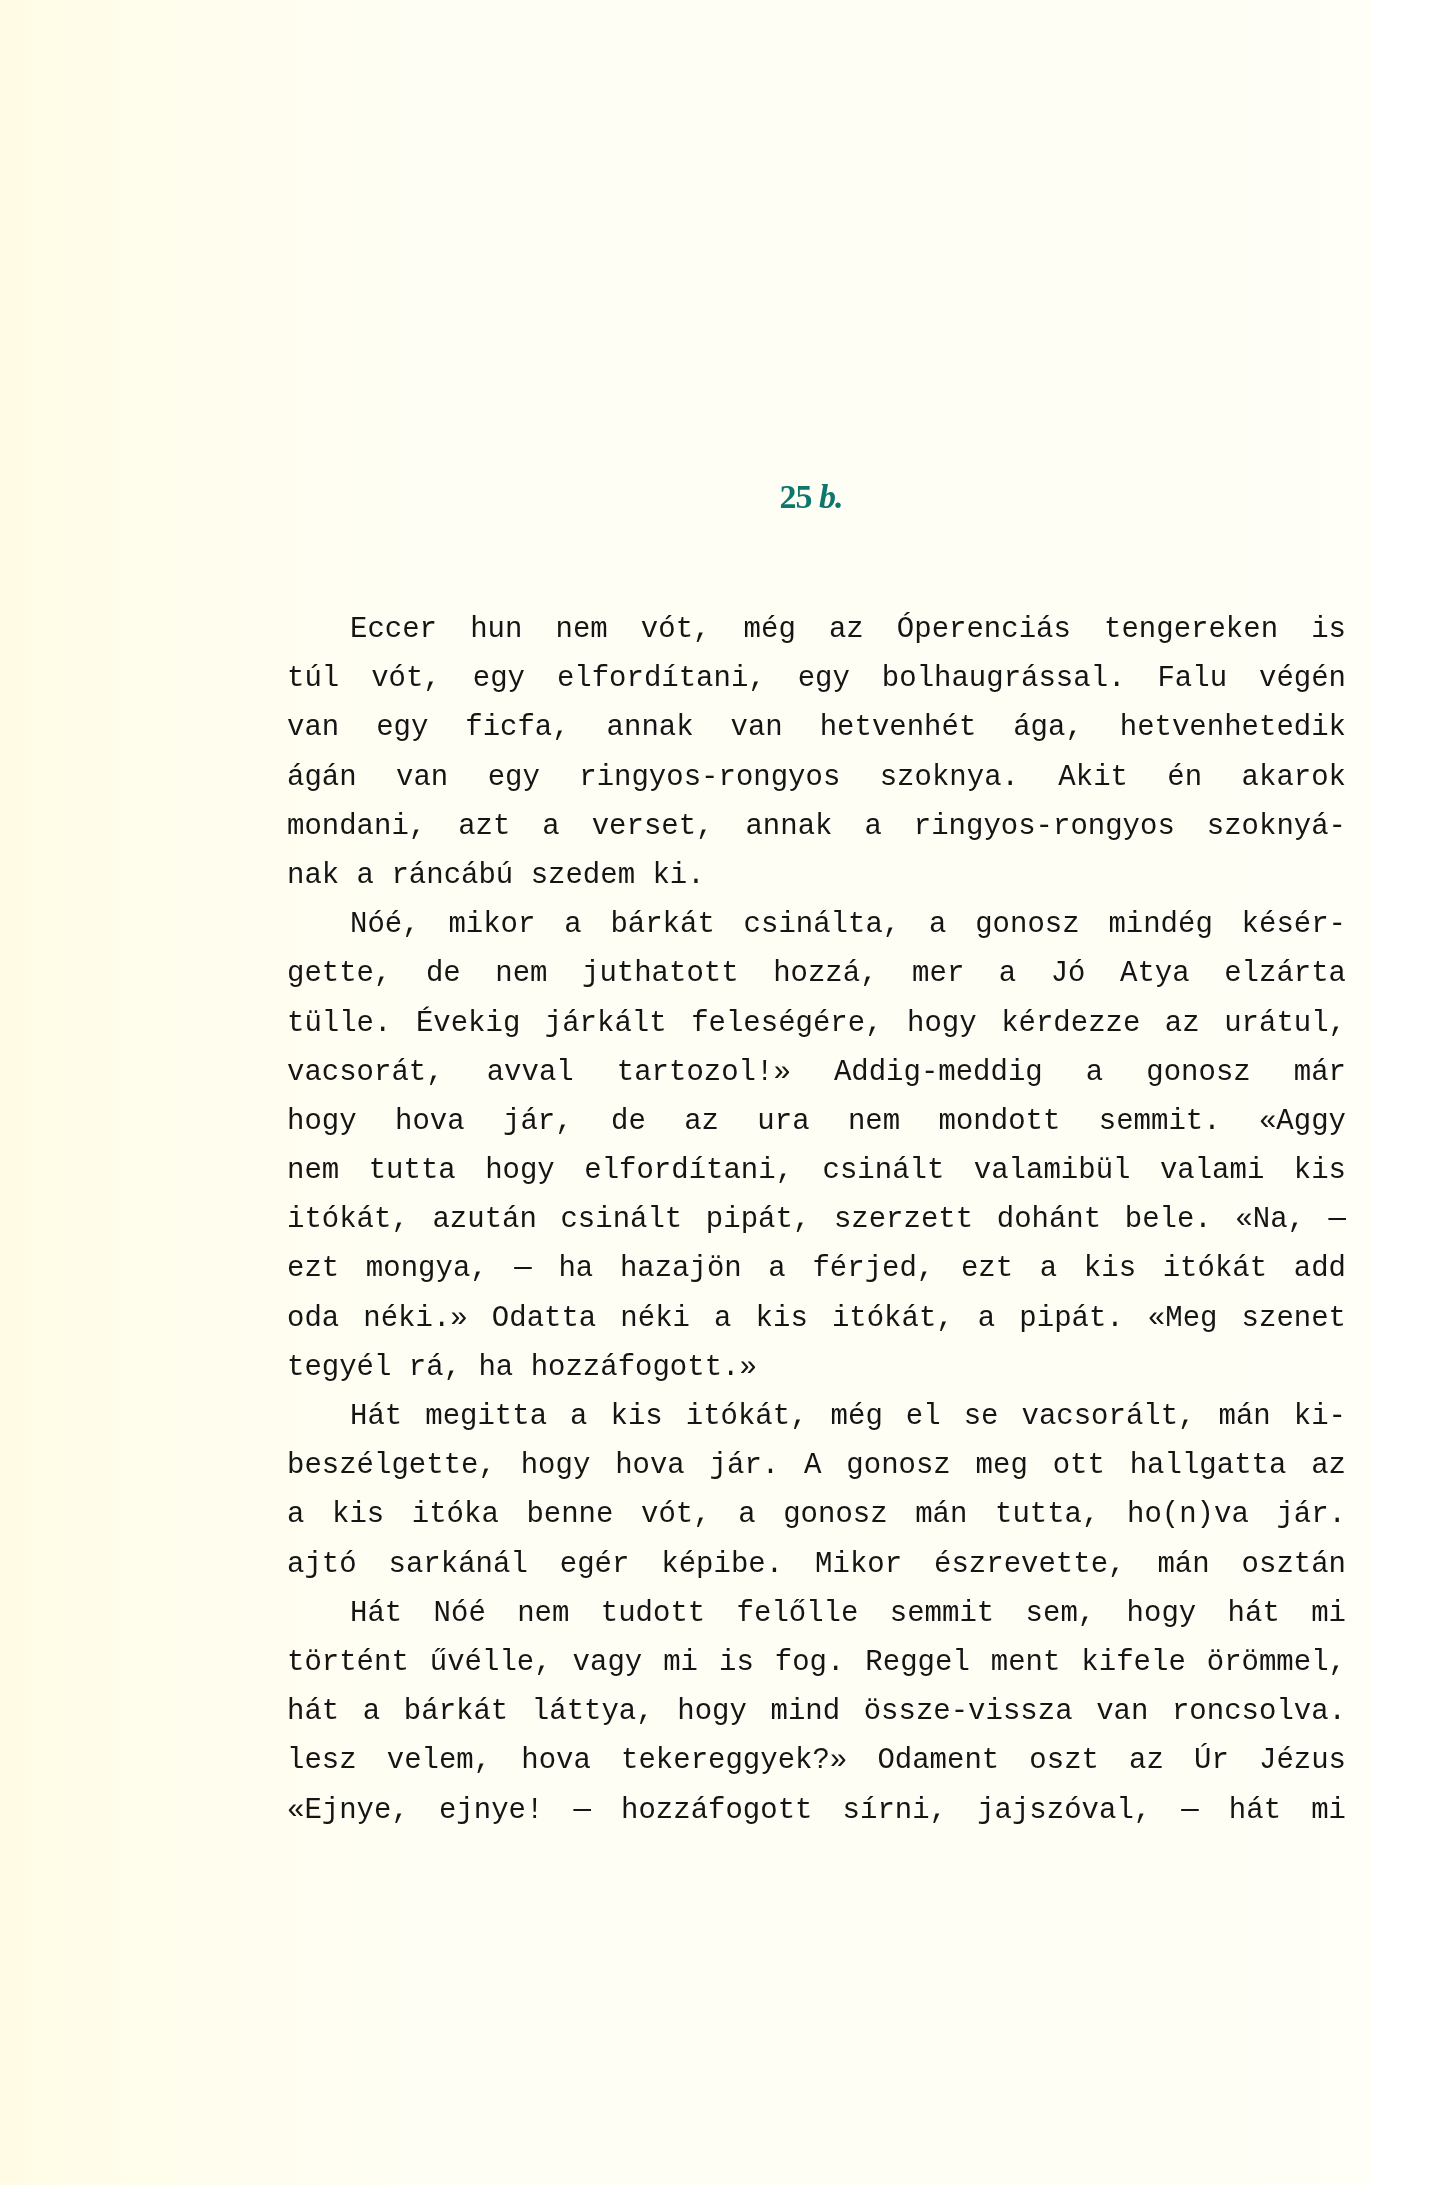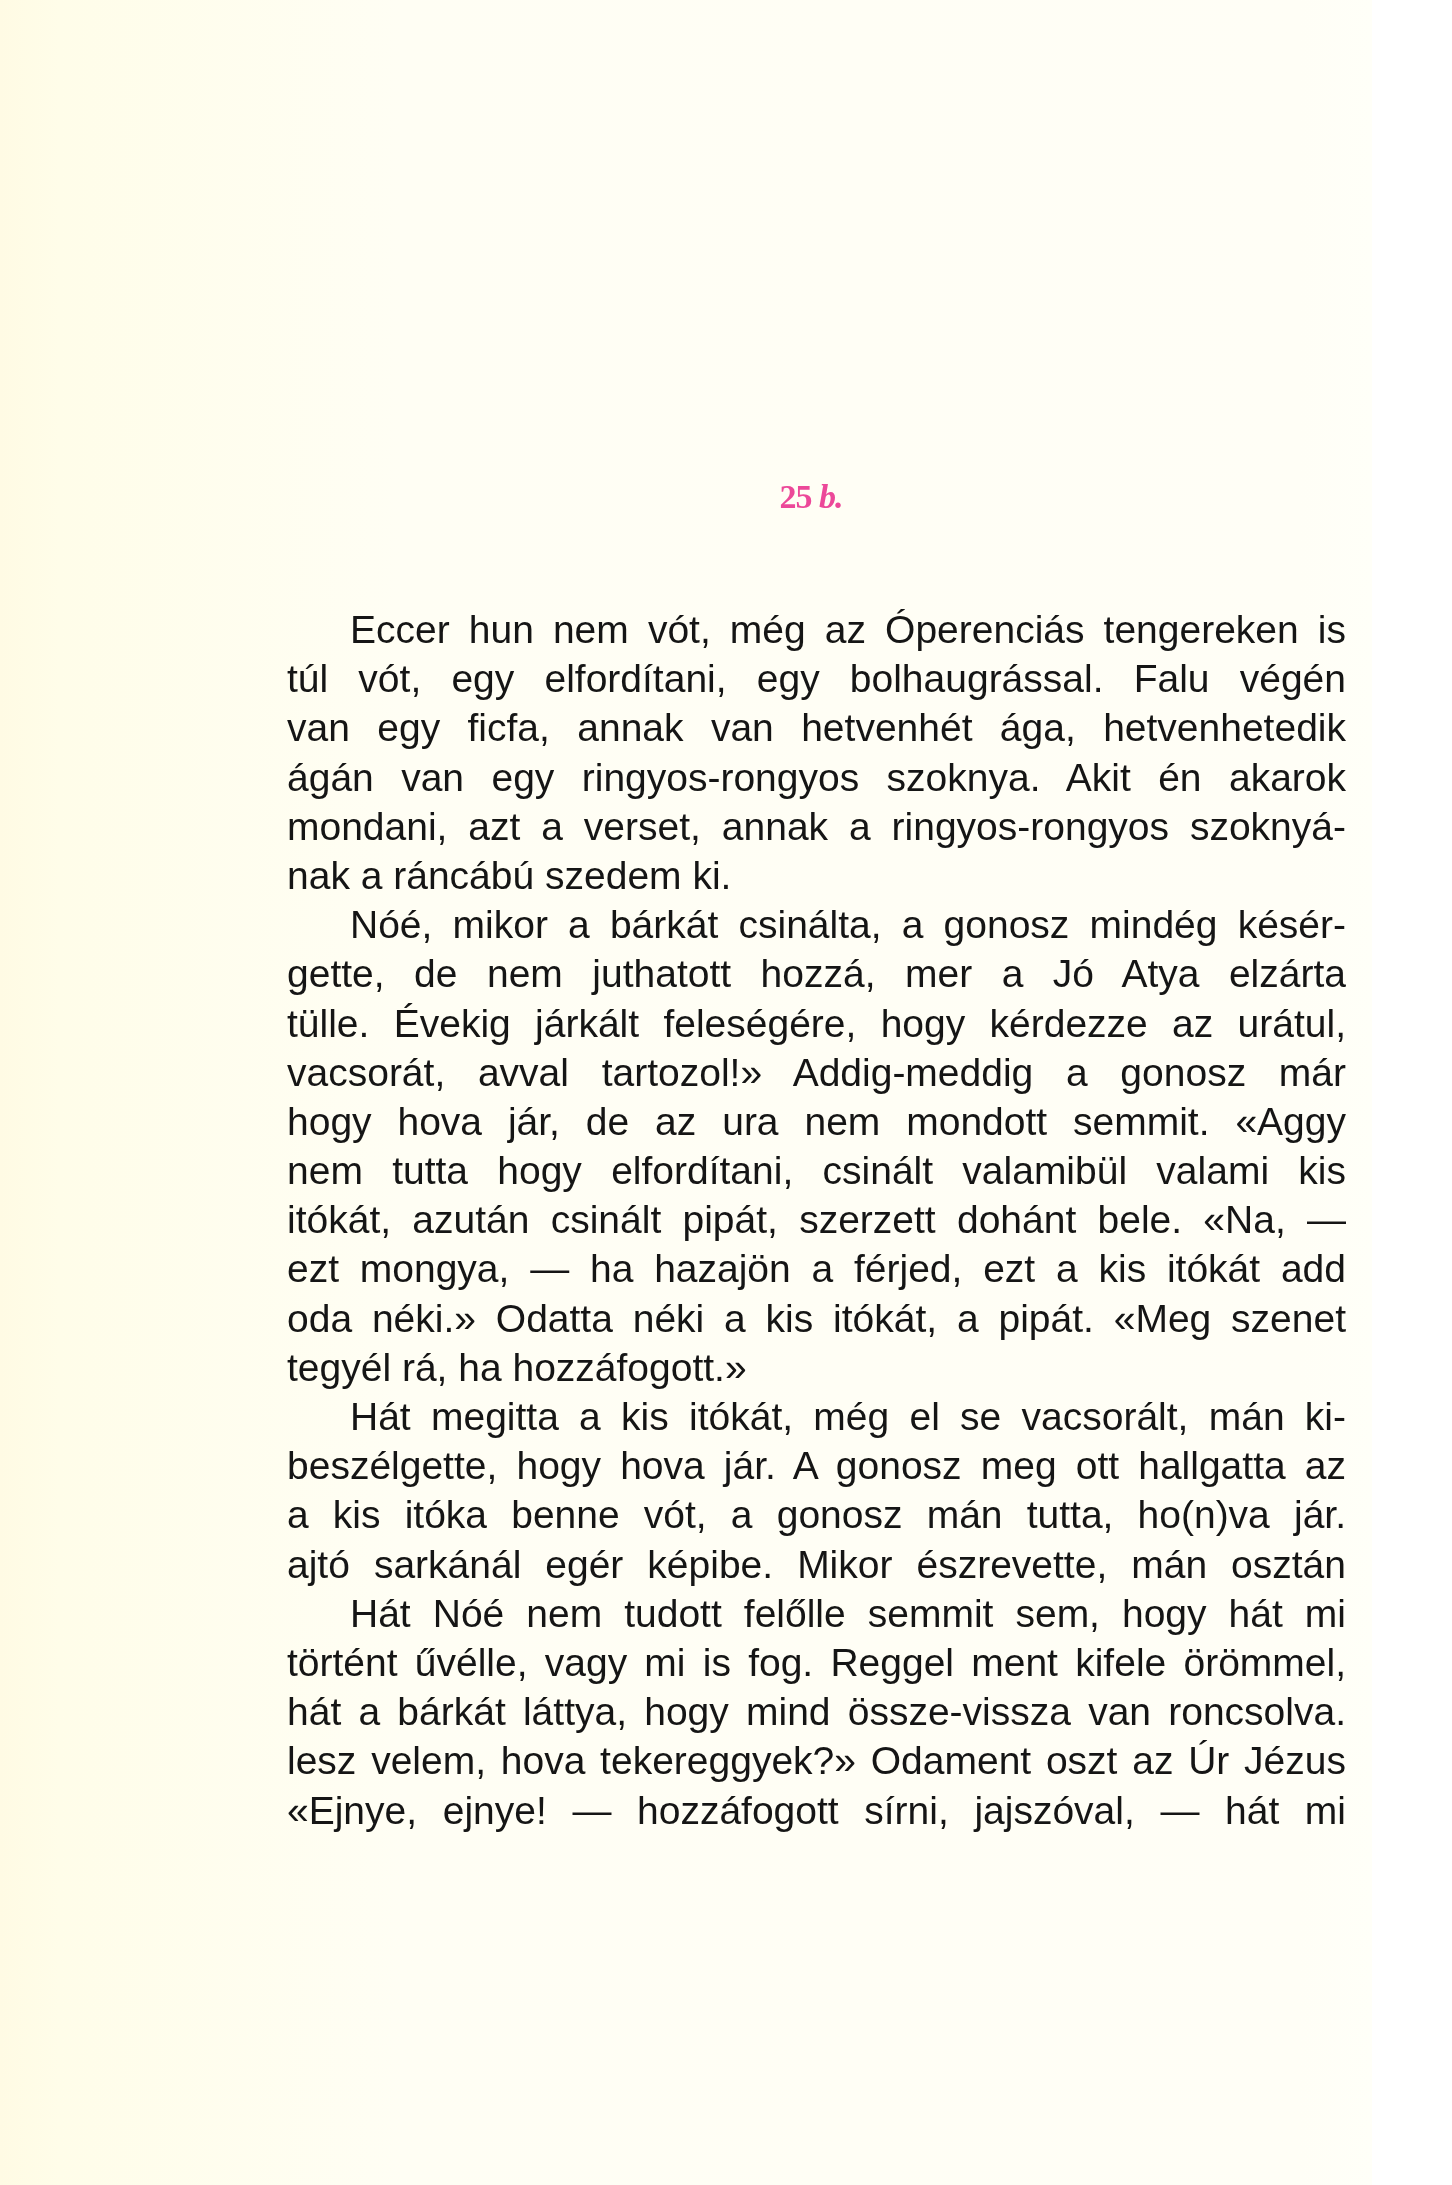--- a/index.html
+++ b/index.html
@@ -10,28 +10,28 @@
   .page {
     position: absolute; left: 0; top: 0; width: 1372px; height: 2185px;
     background: linear-gradient(to right, #fffbe4 0px, #fffde9 60px, #fffef4 400px, #fffef6 1300px, #fffff8 1372px);
   }
   .page-edge {
     position: absolute; left: 1372px; top: 0; width: 80px; height: 2185px; background: #ffffff;
   }
   .page-number {
     position: absolute; left: 766px; top: 478px; width: 90px; text-align: center;
     font-family: "Liberation Serif", "DejaVu Serif", serif; font-weight: bold;
-    font-size: 34px; color: #ec4899; letter-spacing: -1px;
+    font-size: 34px; color: #0f766e; letter-spacing: -1px;
   }
   .page-number .num { font-style: normal; }
   .page-number .suffix { font-style: italic; }
   .body-text {
     position: absolute; left: 287px; top: 605px; width: 1059px;
-    font-family: Liberation Sans, sans-serif;
-    font-size: 39px; color: #151515;
+    font-family: Liberation Mono, monospace;
+    font-size: 29px; color: #151515;
   }
   .line {
     height: 49.2px; line-height: 49.2px; white-space: nowrap; overflow: visible;
     text-align: justify; text-align-last: justify; display: block;
     transform-origin: left center;
   }
   .line.last { text-align-last: left; }
   .line.indent { padding-left: 63px; }
 </style>
 </head>

